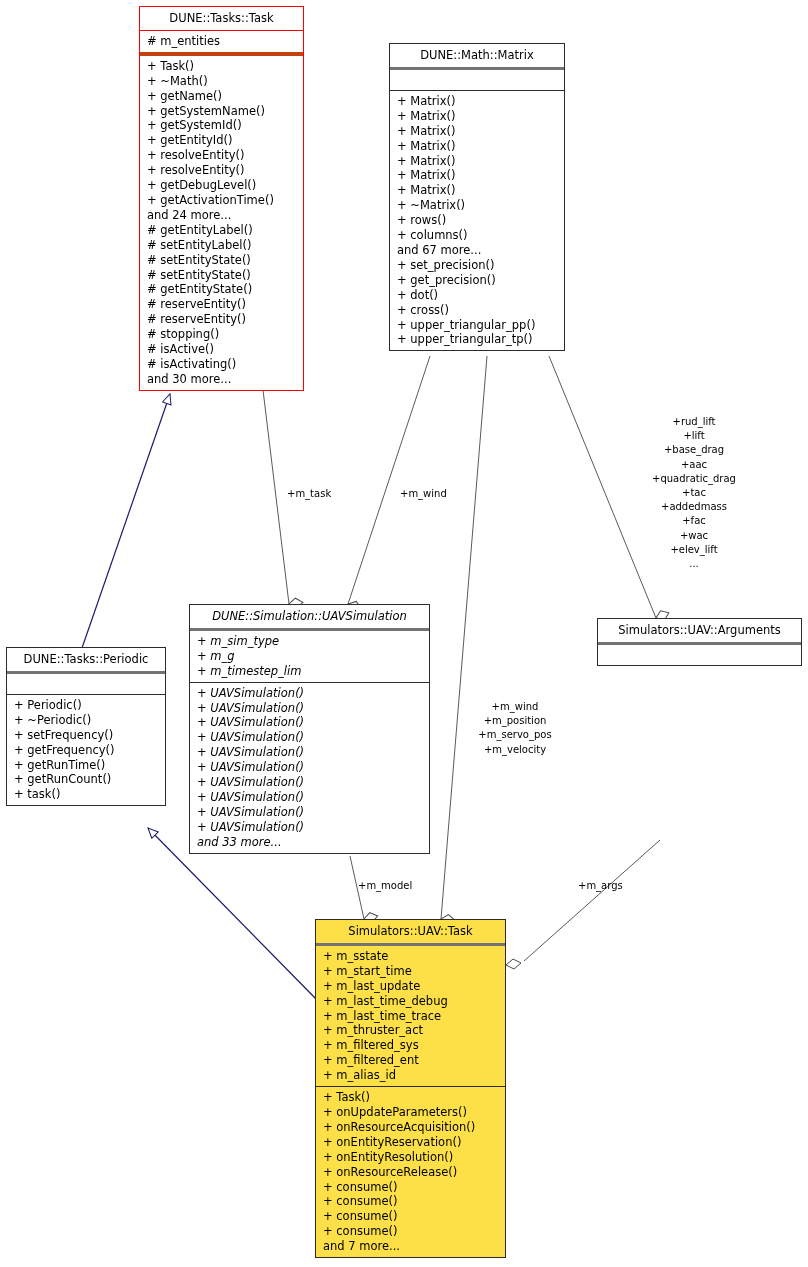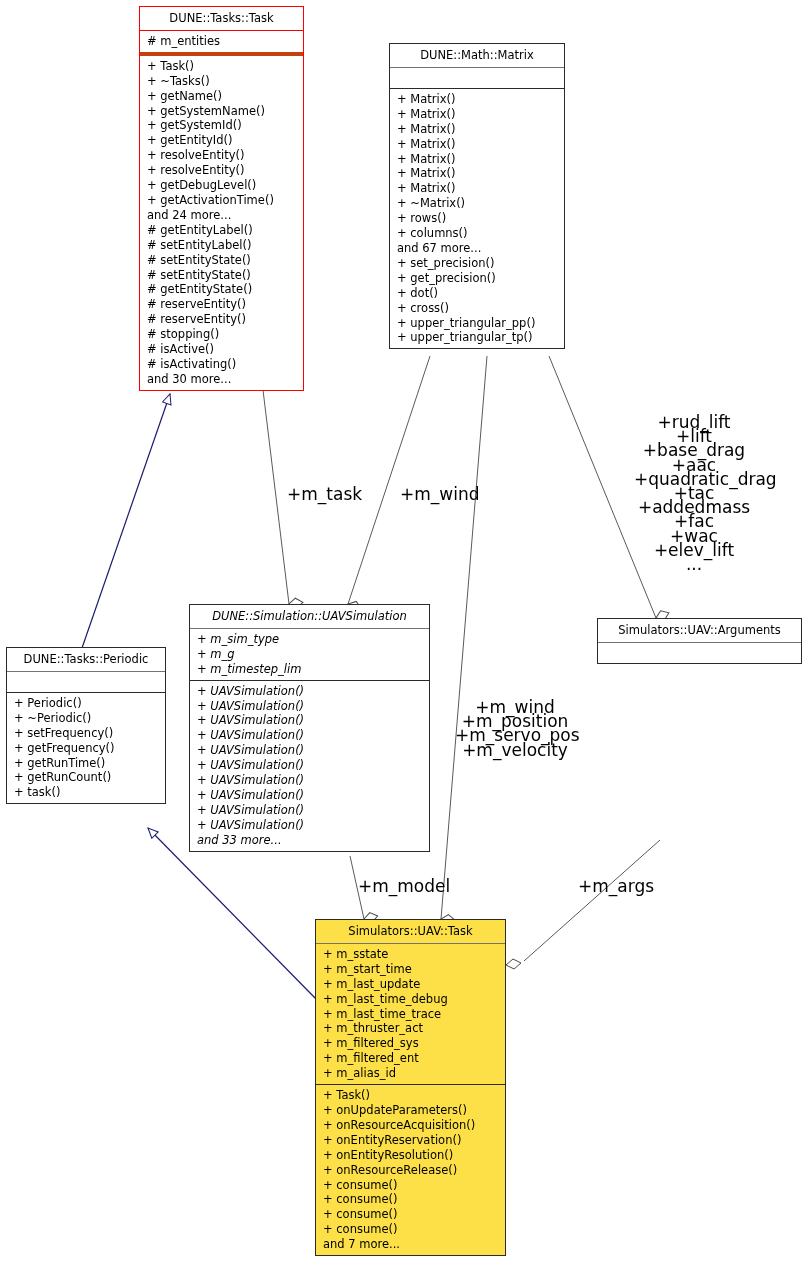--- a/index.html
+++ b/index.html
@@ -20,37 +20,37 @@
     color:#000;
   }
   .uml-box.highlight{background:#fde047;border:1px solid #2b2b2b;}
   .uml-box.redborder{border:1px solid #ff0000;}
 
   .uml-title{
     text-align:center;
     padding:4px 6px 4px 6px;
     font-size:11.5px;
     white-space:nowrap;
-    border-bottom:1px solid #737373;
+    border-bottom:3px solid #737373;
   }
   .redborder .uml-title{border-bottom:1px solid #ff0000;}
 
   .uml-compartment{
     padding:3px 6px 3px 7px;
     border-bottom:1px solid #2b2b2b;
   }
   .redborder .uml-compartment{border-bottom:4px solid #c2410c;}
   .uml-compartment.last{border-bottom:none;}
   .uml-compartment.empty{height:14px;padding:3px 6px;}
 
   .uml-row{white-space:nowrap;font-size:11.5px;line-height:14.9px;}
 
   .edge-label{
     position:absolute;
-    font-size:17px;
+    font-size:10px;
     line-height:14.2px;
     color:#000;
     white-space:nowrap;
   }
   .edge-label.center{text-align:center;}
 </style>
 </head>
 <body>
 
 <div id="canvas">
@@ -99,21 +99,21 @@
     </g>
   </svg>
 
   <div class="uml-box redborder" style="left:139px;top:6px;width:165px;">
     <div class="uml-title">DUNE::Tasks::Task</div>
     <div class="uml-compartment">
       <div class="uml-row"># m_entities</div>
     </div>
     <div class="uml-compartment last">
       <div class="uml-row">+ Task()</div>
-      <div class="uml-row">+ ~Tasks()</div>
+      <div class="uml-row">+ ~Math()</div>
       <div class="uml-row">+ getName()</div>
       <div class="uml-row">+ getSystemName()</div>
       <div class="uml-row">+ getSystemId()</div>
       <div class="uml-row">+ getEntityId()</div>
       <div class="uml-row">+ resolveEntity()</div>
       <div class="uml-row">+ resolveEntity()</div>
       <div class="uml-row">+ getDebugLevel()</div>
       <div class="uml-row">+ getActivationTime()</div>
       <div class="uml-row">and 24 more...</div>
       <div class="uml-row"># getEntityLabel()</div>

